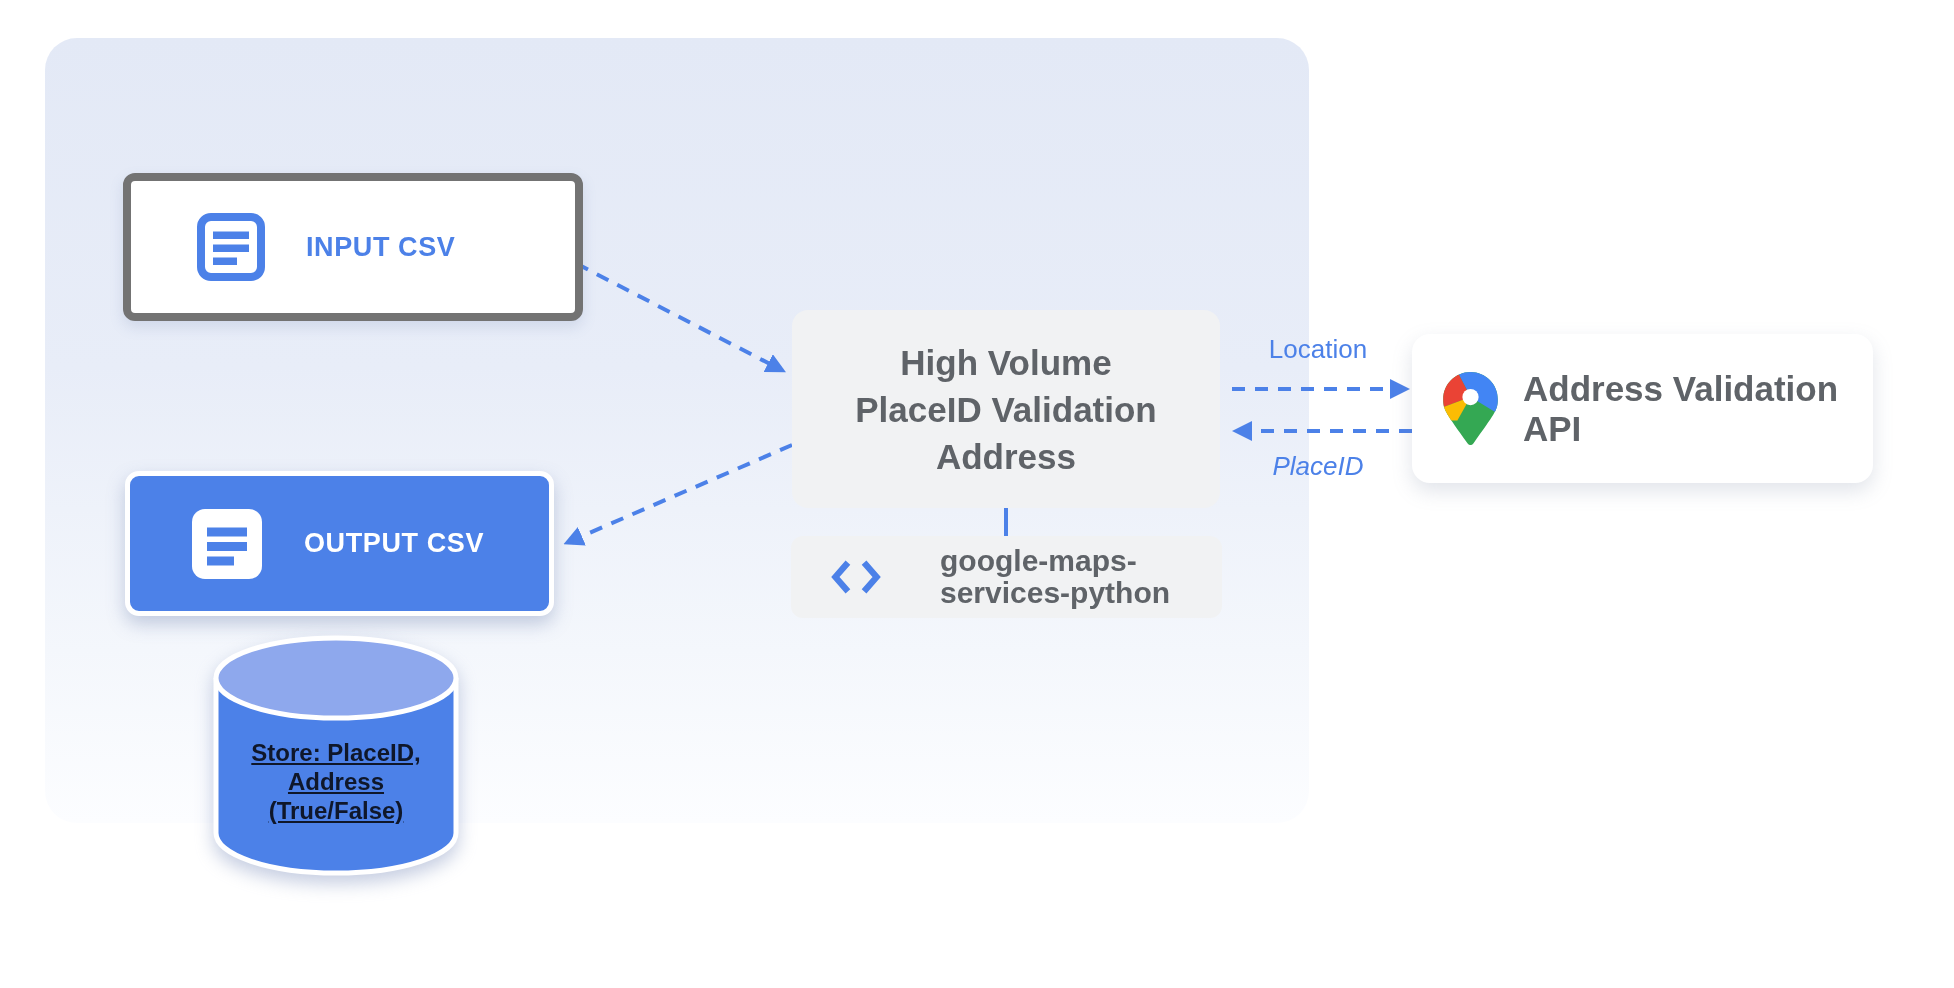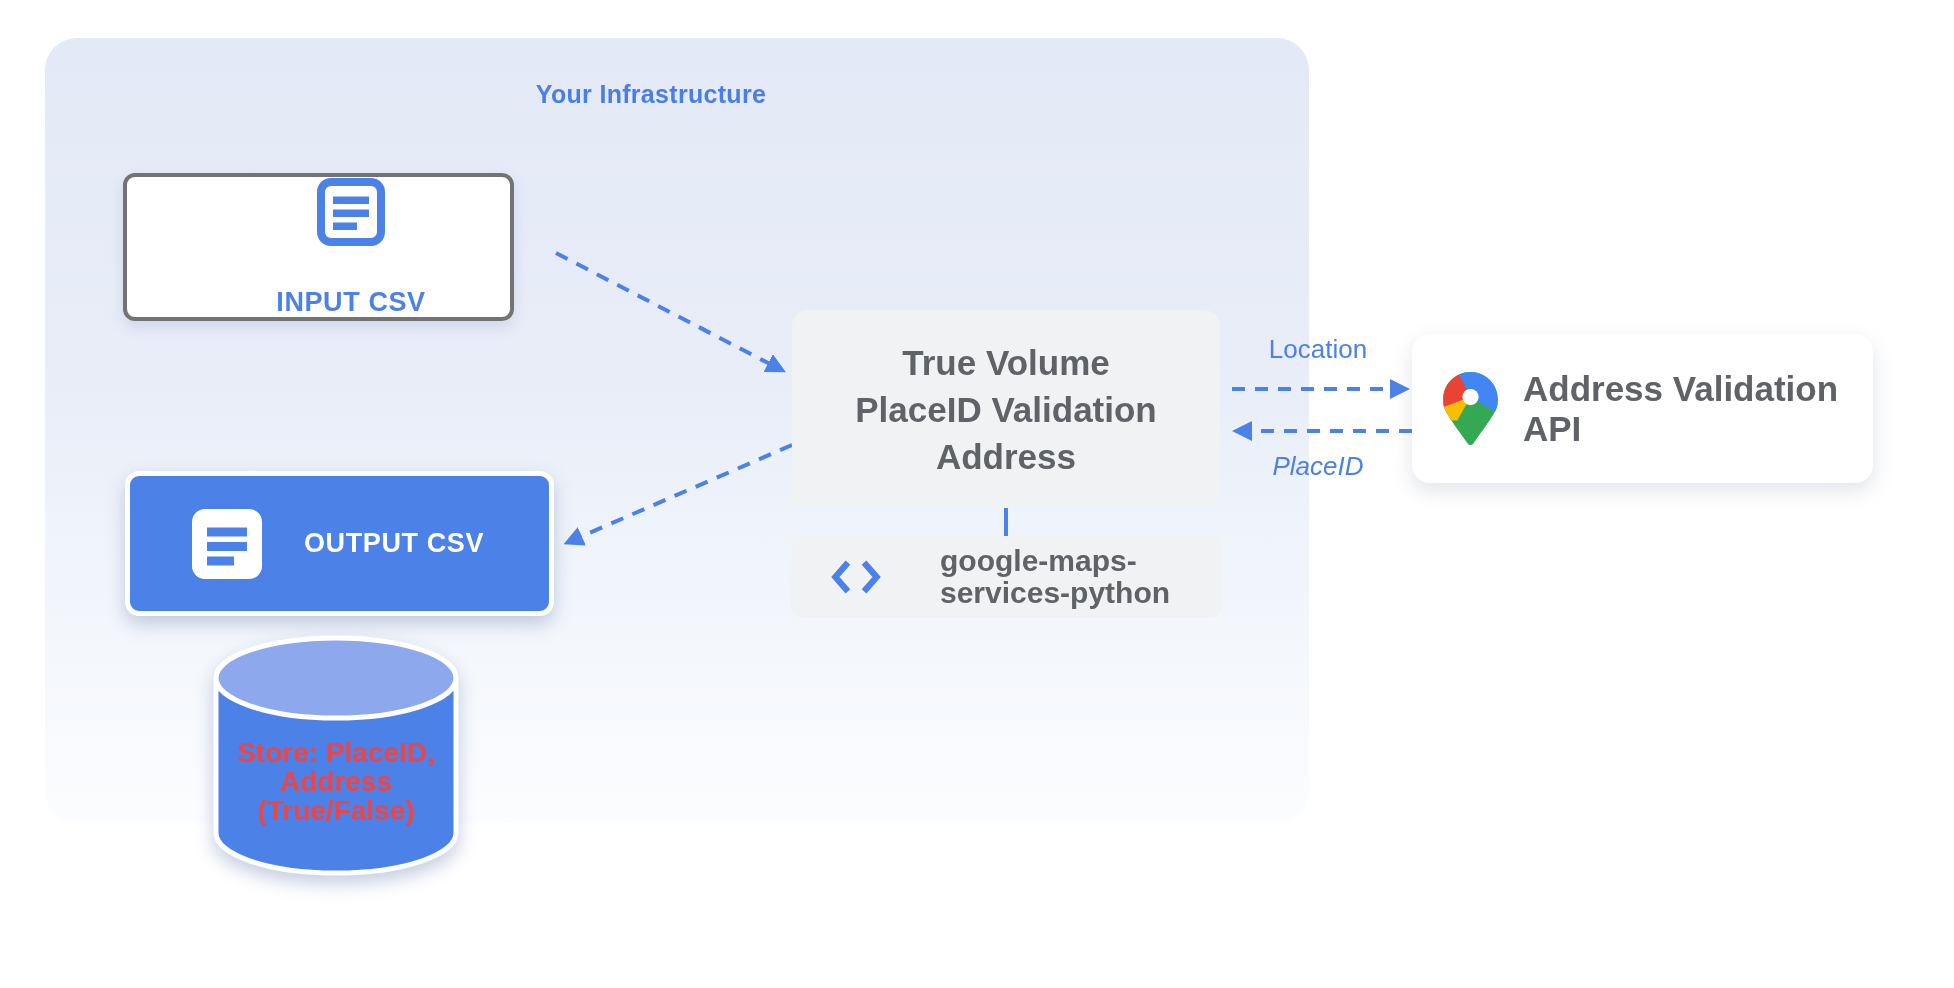--- a/index.html
+++ b/index.html
@@ -11,25 +11,24 @@
     background:linear-gradient(180deg,#E3E9F6 0%,#E8EDF8 42%,#F4F7FC 78%,#FCFDFF 100%);
   }
   .infra-title {
     position:absolute; left:451px; top:80px; width:400px; text-align:center;
     font-size:25px; font-weight:bold; color:#4A7EE4; letter-spacing:0.3px;
   }
 
   .node { position:absolute; box-sizing:border-box; display:flex; align-items:center; }
 
   .input-box {
-    left:123px; top:173px; width:391px; height:148px;
-    background:#ffffff; border:4px solid #737373; border-radius:12px;
+    left:123px; top:173px; width:460px; height:148px;
+    background:#ffffff; border:8px solid #737373; border-radius:12px;
     padding-left:65px; gap:40px;
     box-shadow:0 6px 14px rgba(100,120,170,0.18);
-    flex-direction:column;
   }
   .input-label { color:#4C81E8; font-size:27px; font-weight:bold; letter-spacing:0.6px; }
 
   .output-box {
     left:125px; top:471px; width:429px; height:145px;
     background:#4C81E8; border:5px solid #ffffff; border-radius:14px;
     padding-left:62px; gap:42px;
     box-shadow:0 8px 18px rgba(100,120,170,0.35);
     text-align:right;
   }
@@ -53,41 +52,40 @@
     left:1412px; top:334px; width:461px; height:149px;
     background:#ffffff; border-radius:18px;
     padding-left:31px; gap:25px;
     box-shadow:0 8px 20px rgba(120,130,160,0.22);
   }
   .api-label { color:#5F6368; font-size:35px; font-weight:bold; }
 
   .cylinder-svg { position:absolute; left:200px; top:625px; filter:drop-shadow(0 8px 9px rgba(110,130,180,0.40)); }
   .cyl-text {
     position:absolute; left:216px; top:738px; width:240px; text-align:center;
-    color:#ef4444; font-size:28px; font-weight:bold; line-height:29px;
+    color:#0f172a; font-size:24px; font-weight:bold; line-height:29px;text-decoration:underline;
   }
 
   .edge-label {
     position:absolute; width:110px; text-align:center;
     color:#4C81E8; font-size:26px; font-weight:normal;
   }
   .label-location { left:1263px; top:334px; }
   .label-placeid  { left:1263px; top:451px;font-style:italic; }
 
   .arrows { position:absolute; left:0; top:0; pointer-events:none; }
   .dash-edge { stroke:#4C81E8; stroke-width:4; stroke-dasharray:13 10; fill:none; }
   .solid-edge { stroke:#4C81E8; stroke-width:4; fill:none; }
 </style>
 </head>
 <body>
 
 <div class="canvas">
 
   <div class="container-bg"></div>
-  <div class="infra-title">Your Infrastructure</div>
 
   <svg class="arrows" width="1954" height="988">
     <defs>
       <marker id="arrow" viewBox="0 0 10 10" refX="1" refY="5" markerWidth="5" markerHeight="5" orient="auto">
         <path d="M0,0 L10,5 L0,10 Z" fill="#4C81E8"></path>
       </marker>
     </defs>
     <line class="dash-edge" x1="556" y1="253" x2="770" y2="364" marker-end="url(#arrow)"></line>
     <line class="dash-edge" x1="792" y1="445" x2="580" y2="537" marker-end="url(#arrow)"></line>
     <line class="dash-edge" x1="1232" y1="389" x2="1392" y2="389" marker-end="url(#arrow)"></line>
@@ -123,21 +121,21 @@
     <path d="M 16 53 L 16 208 A 120 40 0 0 0 256 208 L 256 53" fill="#4C81E8" stroke="#ffffff" stroke-width="5"></path>
     <ellipse cx="136" cy="53" rx="120" ry="40" fill="#8EA8ED" stroke="#ffffff" stroke-width="5"></ellipse>
   </svg>
   <div class="cyl-text">
     <div>Store: PlaceID,</div>
     <div>Address</div>
     <div>(True/False)</div>
   </div>
 
   <div class="node script-box">
-    <div class="script-line">True Volume</div>
+    <div class="script-line">High Volume</div>
     <div class="script-line">PlaceID Validation</div>
     <div class="script-line">Address</div>
   </div>
 
   <div class="node lib-box">
     <span style="display:flex;">
       <svg width="52" height="38" viewBox="0 0 58 40">
         <path d="M20 4 L6 20 L20 36" fill="none" stroke="#4C81E8" stroke-width="7"></path>
         <path d="M38 4 L52 20 L38 36" fill="none" stroke="#4C81E8" stroke-width="7"></path>
       </svg>

